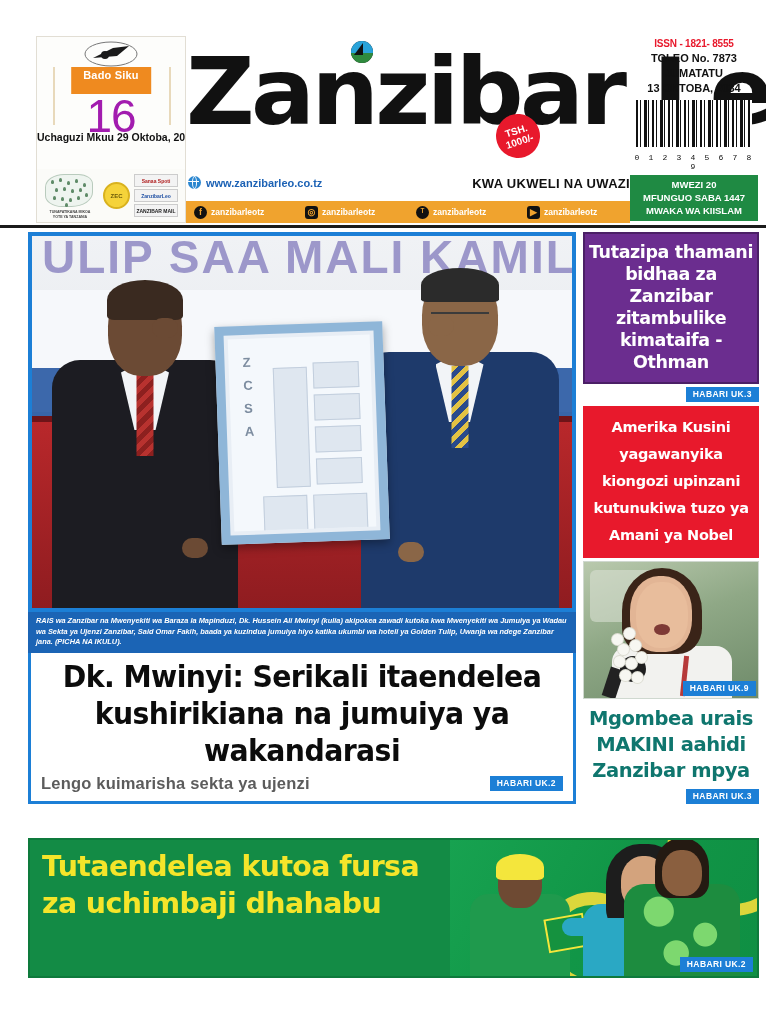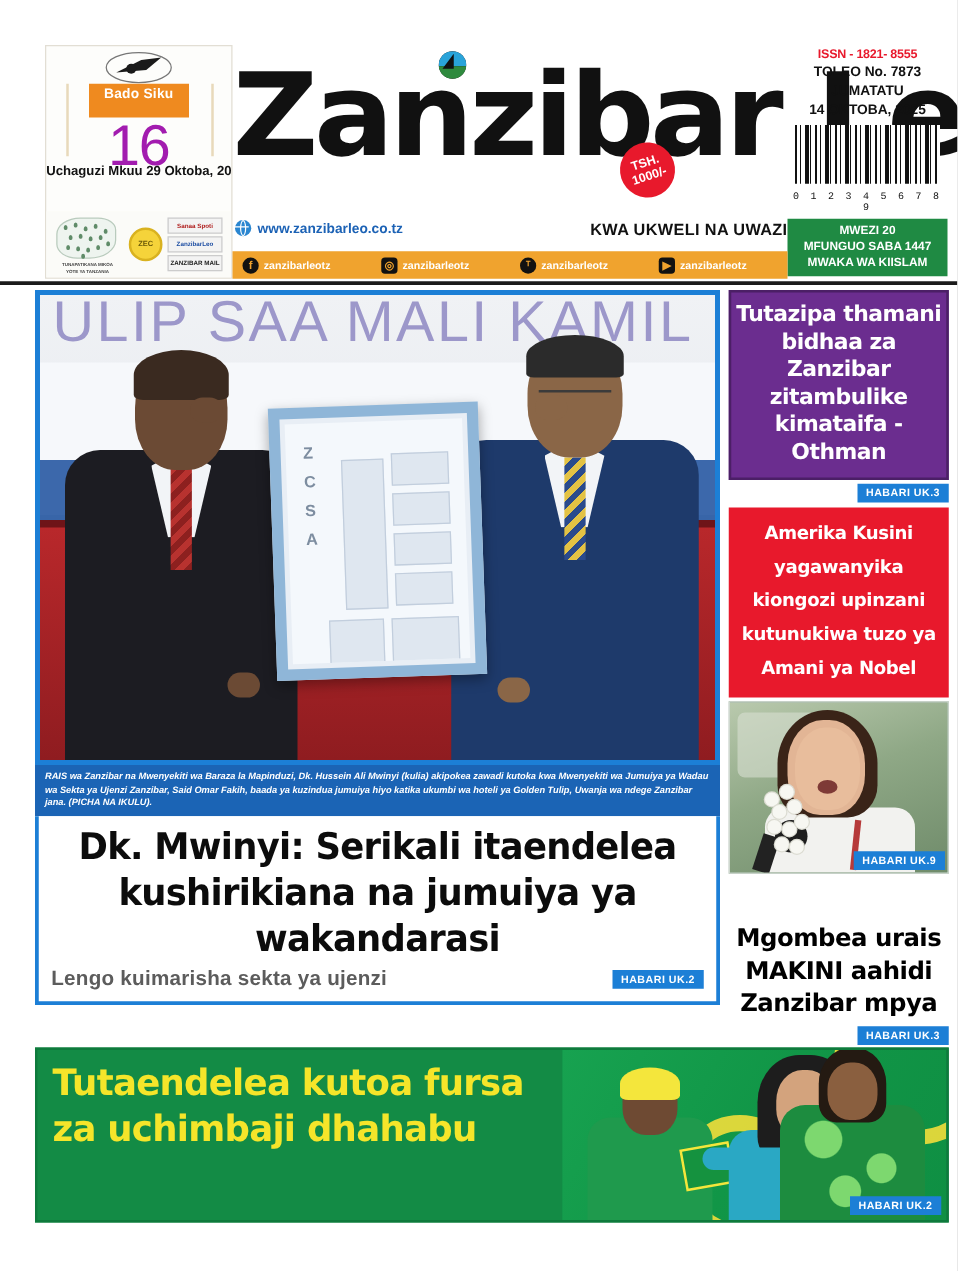--- a/index.html
+++ b/index.html
@@ -236,21 +236,21 @@
   .mainphoto {
     position: relative;
     width: 548px; height: 380px;
     border: 4px solid #1c7fd6;
     background: #0d3f7a;
     overflow: hidden;
   }
   .stage-bg { position: absolute; inset: 0; background: linear-gradient(#f0f2f5 0%, #e7eaef 46%, #dde2e9 47%, #cfd6de 100%); }
   .stage-text {
     position: absolute; left: 10px; top: -6px;
-    font-size: 46px; font-weight: normal;
+    font-size: 46px; font-weight: bold;
     color: #5a4fa8; opacity: .55;
     white-space: nowrap; letter-spacing: 2px;
   }
   .stage-band { position: absolute; left: 0; top: 54px; width: 100%; height: 122px; background: #f6f8fb; }
   .stage-floor { position: absolute; left: 0; bottom: 0; width: 100%; height: 188px; background: linear-gradient(#b9282b, #8f1c20); }
   .stage-edge { position: absolute; left: 0; bottom: 186px; width: 100%; height: 6px; background: #6e1418; }
   .blue-wall { position: absolute; left: 0; top: 132px; width: 100%; height: 62px; background: #1b4f9c; opacity: .85; }
 
   .person { position: absolute; bottom: 0; }
   .p-left { left: 18px; width: 190px; height: 330px; }
@@ -377,25 +377,24 @@
   .rp-mic { position: absolute; left: 36px; bottom: 16px; width: 26px; height: 26px; border-radius: 50%; background: #1e1e1e; }
   .rp-mic-stem { position: absolute; left: 22px; bottom: 0; width: 14px; height: 30px; background: #222; transform: rotate(18deg); }
   .rp-flowers { position: absolute; left: 24px; bottom: 10px; width: 52px; height: 60px; }
   .rp-flowers i { position: absolute; width: 11px; height: 11px; background: #f7f7f2; border-radius: 50%; box-shadow: 0 0 0 1px #dcdcd2; }
   .rp-strap { position: absolute; left: 98px; bottom: 2px; width: 5px; height: 40px; background: #b63a3a; transform: rotate(6deg); }
   .r-badge-abs { position: absolute; right: 2px; bottom: 2px; }
 
   .r-black {
     font-family: "DejaVu Sans", sans-serif;
     font-size: 19.5px; font-weight: bold;
-    color: #000000; text-align: center;
+    color: #0f766e; text-align: center;
     line-height: 26px;
     padding: 7px 2px 2px;
     letter-spacing: -.4px;
-    margin-top: 32px;
   }
 
   
   .bottomband {
     position: absolute; left: 28px; top: 838px;
     width: 731px; height: 140px;
     border: 2px solid #0e7a3c;
     display: flex; overflow: hidden; background: #138b45;
   }
   .bb-left {
@@ -509,21 +508,21 @@
         <span class="globe"></span>
         <span>www.zanzibarleo.co.tz</span>
       </div>
       <div class="slogan-right">KWA UKWELI NA UWAZI</div>
     </div>
 
     <div class="issueinfo">
       <div class="issn">ISSN - 1821- 8555</div>
       <div class="toleo">TOLEO No.  7873</div>
       <div class="siku">JUMATATU</div>
-      <div class="tarehe">14 OKTOBA, 2025</div>
+      <div class="tarehe">13 OKTOBA, 2034</div>
       <div class="barcode"></div>
       <div class="barnum">0 1 2 3 4 5 6 7 8 9</div>
       <div class="hijri">
         <div>MWEZI 20</div>
         <div>MFUNGUO SABA 1447</div>
         <div>MWAKA WA KIISLAM</div>
       </div>
     </div>
 
     <div class="socialbar">

